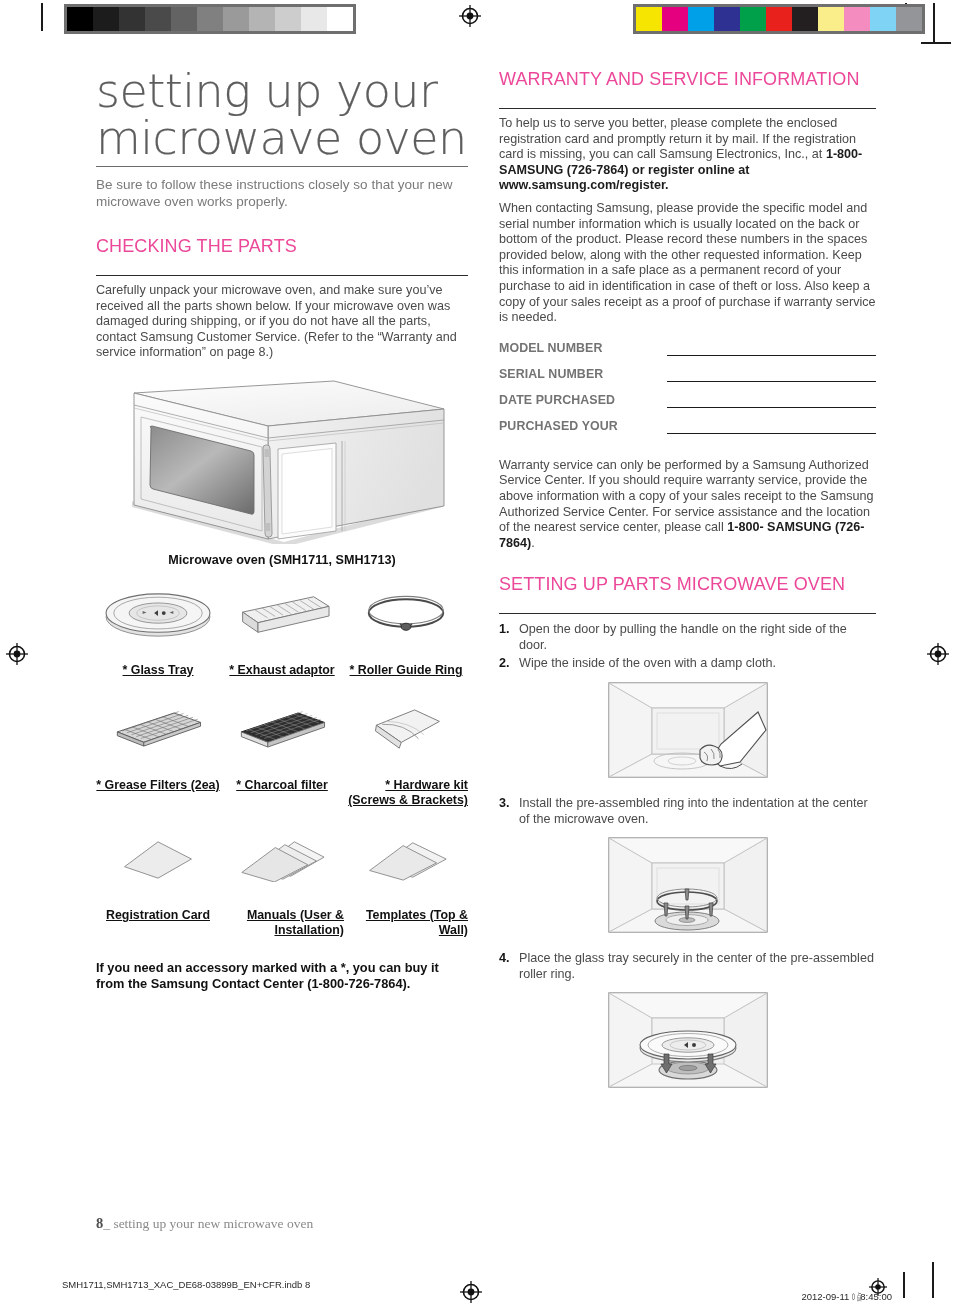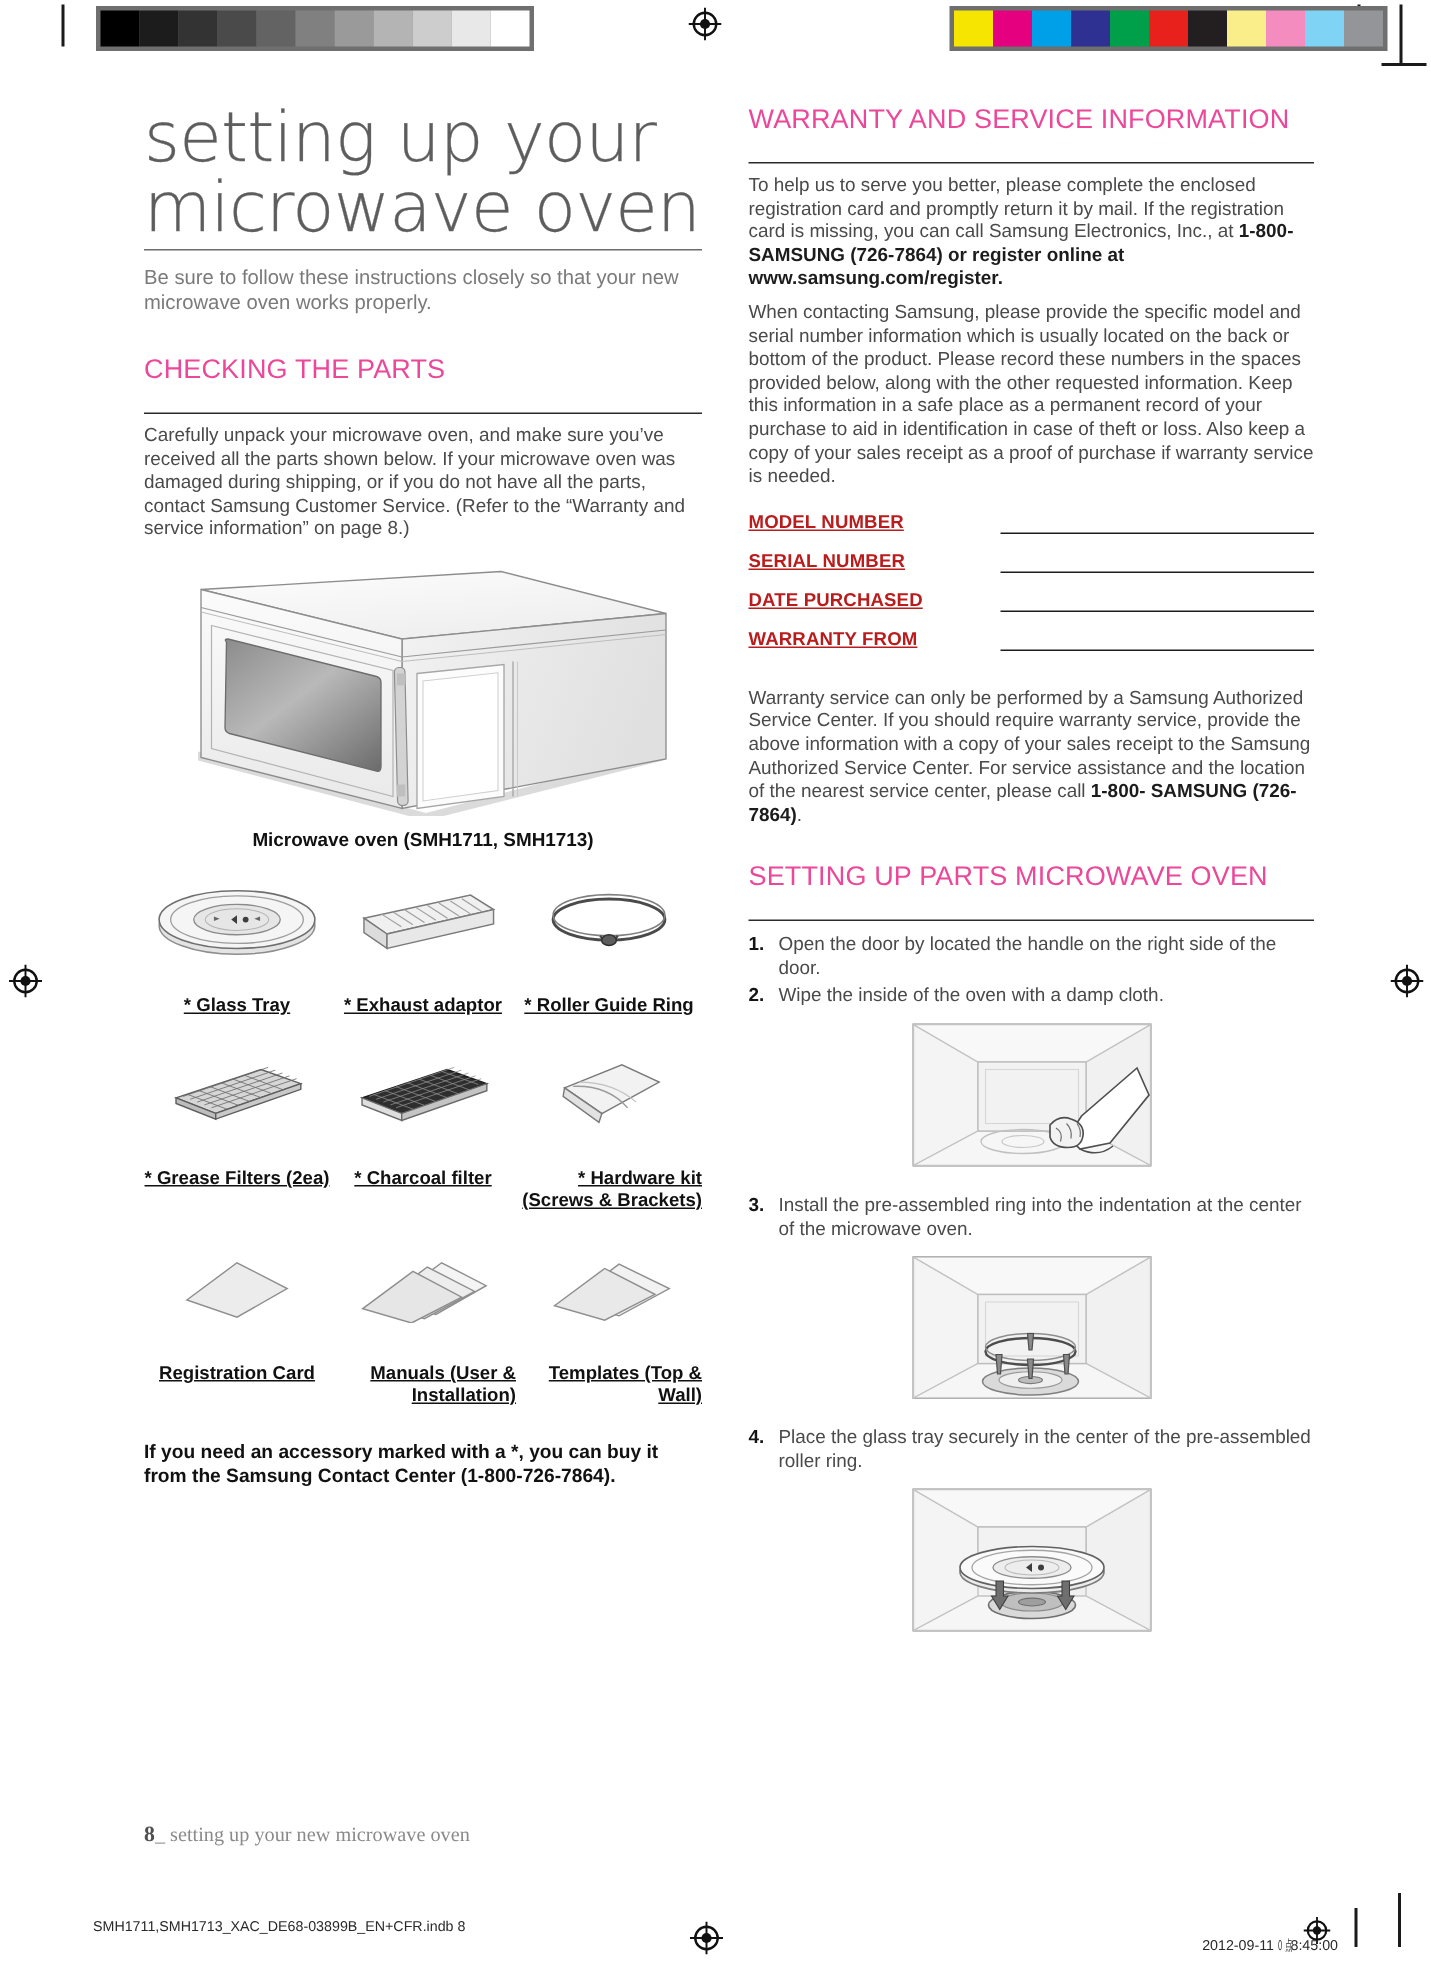--- a/index.html
+++ b/index.html
@@ -73,22 +73,22 @@
   }
   .note{
     font-size:12.8px;line-height:16px;font-weight:700;color:#111;
     margin-top:22px;
   }
 
   
   .record{margin-top:14px;}
   .rec-row{display:flex;align-items:flex-start;height:26px;}
   .rec-label{
-    width:168px;font-size:12.4px;font-weight:700;color:#b91c1c;
-    letter-spacing:0.1px;line-height:16px;text-decoration:underline;
+    width:168px;font-size:12.4px;font-weight:700;color:#737373;
+    letter-spacing:0.1px;line-height:16px;
   }
   .rec-line{flex:1;height:15px;border-bottom:1.2px solid #1c1c1c;}
 
   
   ol.steps{list-style:none;margin:8px 0 0 0;padding:0;}
   ol.steps li{display:flex;margin-top:3px;}
   ol.steps li .num{
     width:20px;flex:none;font-size:12.6px;font-weight:700;color:#151515;
     line-height:15.6px;
   }
@@ -420,33 +420,33 @@
         </div>
         <div class="rec-row">
           <div class="rec-label">SERIAL NUMBER</div>
           <div class="rec-line"></div>
         </div>
         <div class="rec-row">
           <div class="rec-label">DATE PURCHASED</div>
           <div class="rec-line"></div>
         </div>
         <div class="rec-row">
-          <div class="rec-label">WARRANTY FROM</div>
+          <div class="rec-label">PURCHASED YOUR</div>
           <div class="rec-line"></div>
         </div>
       </div>
 
       <p class="body" style="margin-top:14px;"><span>Warranty service can only be performed by a Samsung Authorized Service Center. If you should require warranty service, provide the above information with a copy of your sales receipt to the Samsung Authorized Service Center. For service assistance and the location of the nearest service center, please call </span><b>1-800- SAMSUNG (726-7864)</b><span>.</span></p>
 
       <h2 class="sec tight">SETTING UP PARTS MICROWAVE OVEN</h2>
 
       <ol class="steps">
         <li>
           <span class="num">1.</span>
-          <span class="txt">Open the door by located the handle on the right side of the door.</span>
+          <span class="txt">Open the door by pulling the handle on the right side of the door.</span>
         </li>
         <li>
           <span class="num">2.</span>
           <span class="txt">Wipe the inside of the oven with a damp cloth.</span>
         </li>
       </ol>
 
       <div class="step-fig">
         <svg viewBox="0 0 160 96" width="160" height="96">
           <defs>

